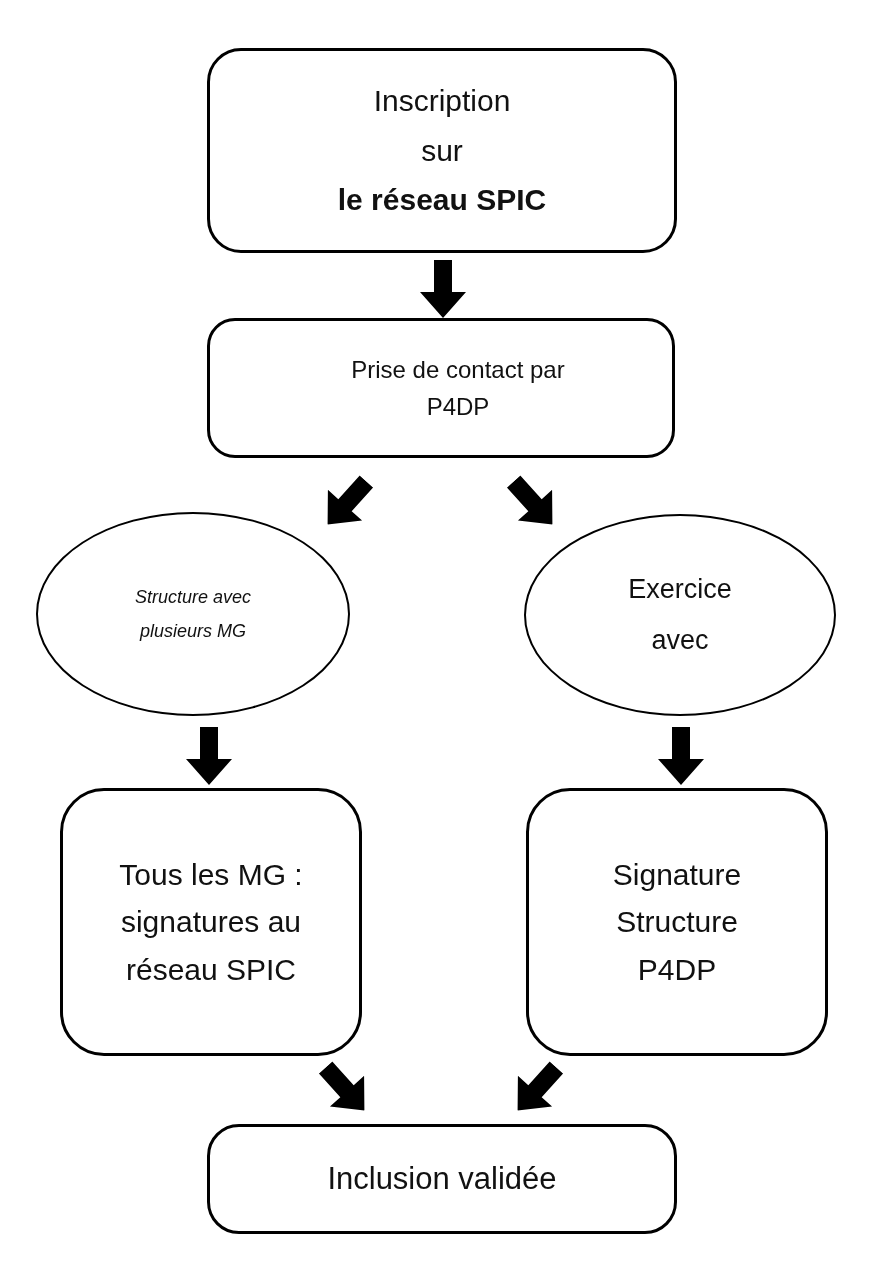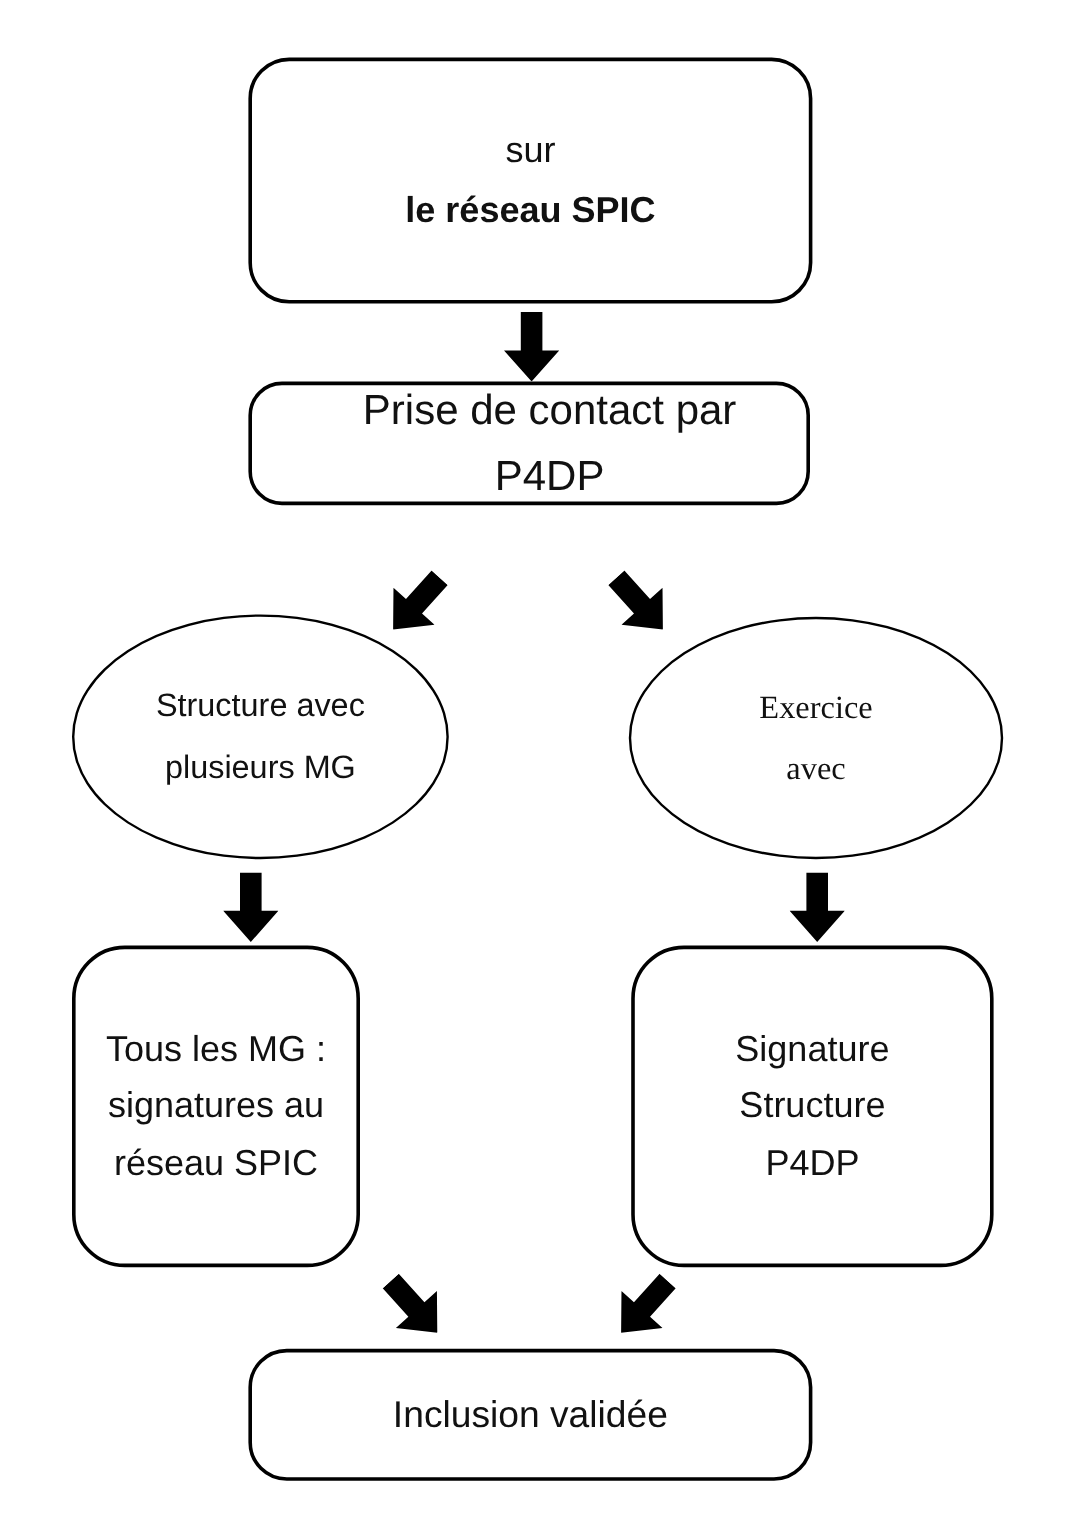--- a/index.html
+++ b/index.html
@@ -30,35 +30,35 @@
   .box { border-radius: 30px; }
   .ellipse { border-radius: 50%; border-width: 2px; }
 
   .node-inscription {
     left: 207px; top: 48px; width: 470px; height: 205px;
     font-size: 30px; line-height: 1.65; border-radius: 34px;
   }
   .node-inscription .bold { font-weight: bold; }
 
   .node-contact {
-    left: 207px; top: 318px; width: 468px; height: 103px;
-    font-size: 35px; line-height: 1.55; border-radius: 28px; padding-left: 34px;
+    left: 207px; top: 318px; width: 468px; height: 140px;
+    font-size: 24px; line-height: 1.55; border-radius: 28px; padding-left: 34px;
   }
 
   .node-structure {
-    left: 60px; top: 512px; width: 314px; height: 204px;
-    font-size: 27px; line-height: 1.9;
+    left: 36px; top: 512px; width: 314px; height: 204px;
+    font-size: 18px; line-height: 1.9; font-style: italic;
   }
   .node-exercice {
     left: 524px; top: 514px; width: 312px; height: 202px;
-    font-size: 27px; line-height: 1.9; font-family: Liberation Serif, serif;
+    font-size: 27px; line-height: 1.9;
   }
 
   .node-tousmg {
-    left: 60px; top: 788px; width: 240px; height: 268px;
+    left: 60px; top: 788px; width: 302px; height: 268px;
     font-size: 30px; line-height: 1.58; border-radius: 44px;
   }
   .node-signature {
     left: 526px; top: 788px; width: 302px; height: 268px;
     font-size: 30px; line-height: 1.58; border-radius: 44px;
   }
 
   .node-inclusion {
     left: 207px; top: 1124px; width: 470px; height: 110px;
     font-size: 31px; border-radius: 32px;
@@ -73,20 +73,21 @@
   .arrow polygon { fill: #000000; }
   .rot-dl { transform: rotate(42deg); }   
   .rot-dr { transform: rotate(-42deg); }  
 </style>
 </head>
 <body>
 
 <div class="canvas">
 
   <div class="node box node-inscription">
+    <div>Inscription</div>
     <div>sur</div>
     <div class="bold">le réseau SPIC</div>
   </div>
 
   <svg class="arrow" style="left:420px; top:260px;" viewBox="0 0 46 58">
     <polygon points="14,0 32,0 32,32 46,32 23,58 0,32 14,32"></polygon>
   </svg>
 
   <div class="node box node-contact">
     <div>Prise de contact par</div>

